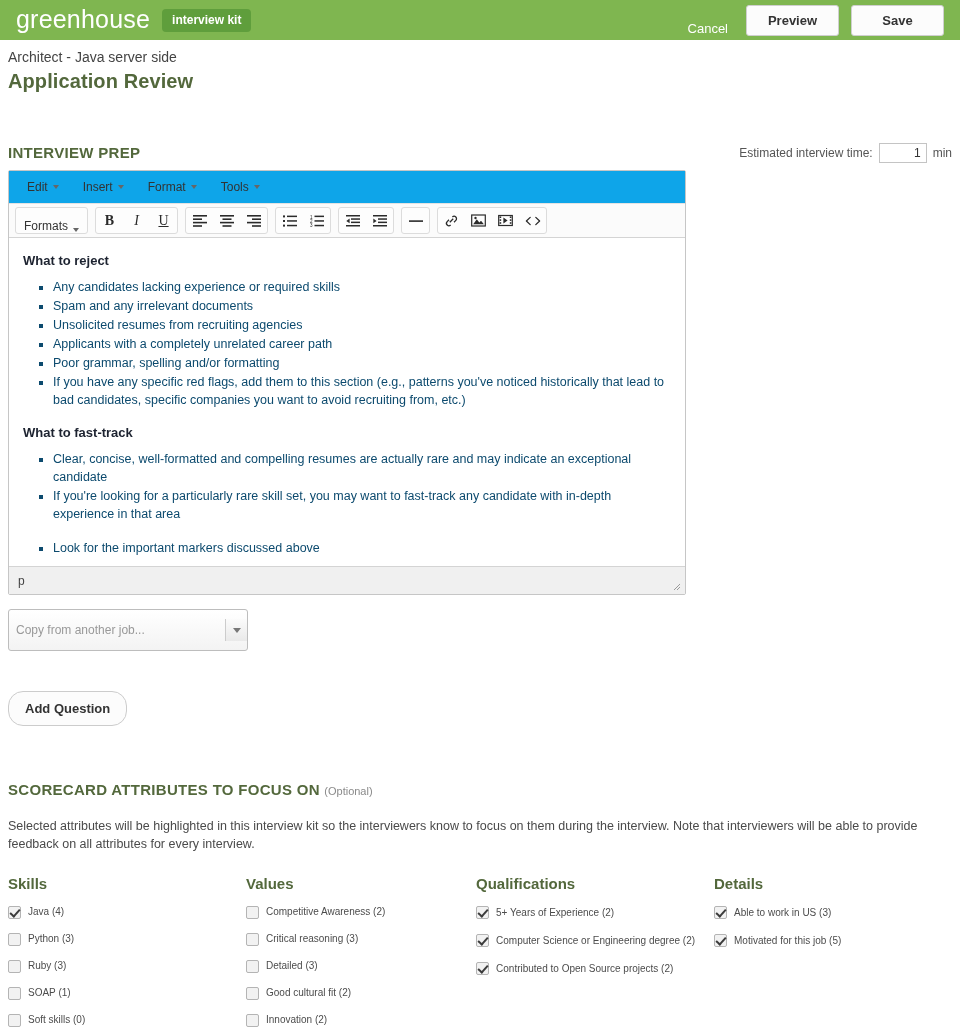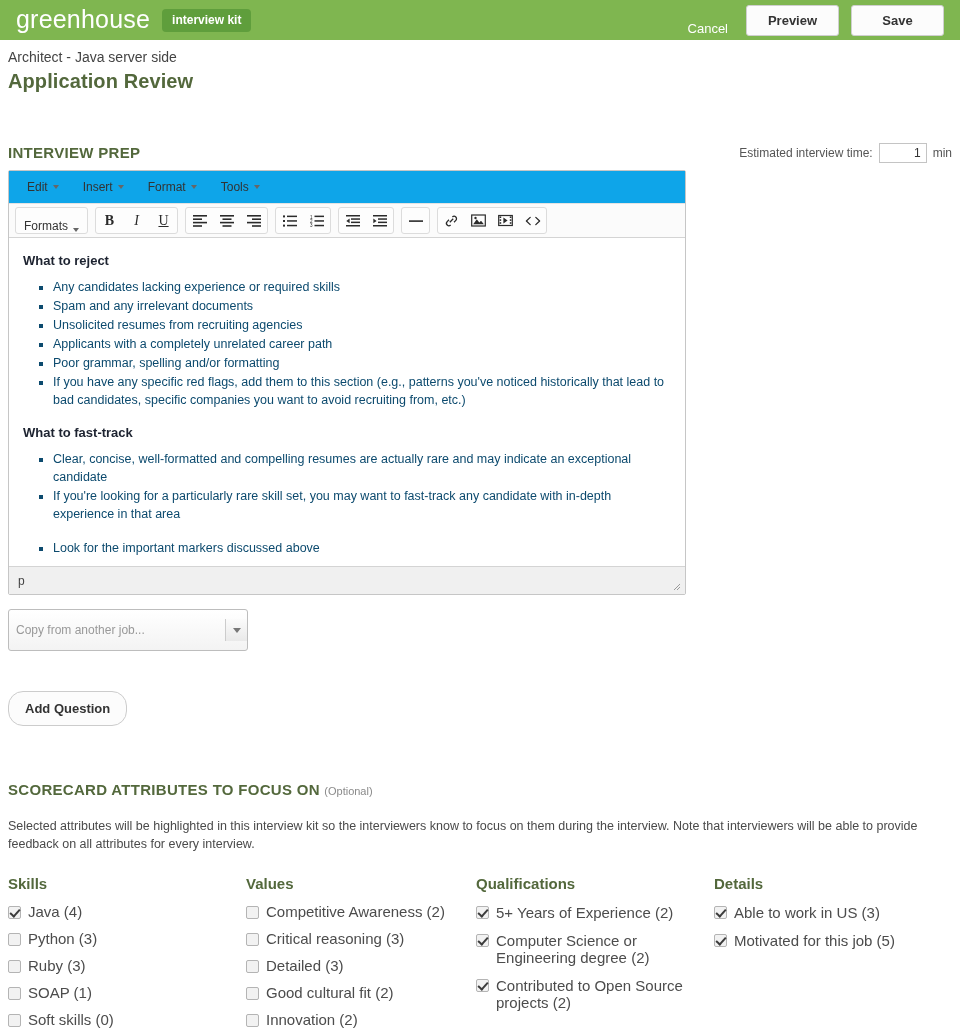--- a/index.html
+++ b/index.html
@@ -356,21 +356,21 @@
     position: absolute;
     left: 3px;
     top: 0px;
     width: 4px;
     height: 8px;
     border: solid #3c3c3c;
     border-width: 0 2px 2px 0;
     transform: rotate(42deg);
   }
   .attr-label {
-    font-size: 15px;
+    font-size: 10px;
     line-height: 16px;
     color: #4c4c4c;
   }
   .attr-col.c3 .attr-label,
   .attr-col.c4 .attr-label { line-height: 17px; }
 </style>
 </head>
 <body>
 
 <div class="topbar">

